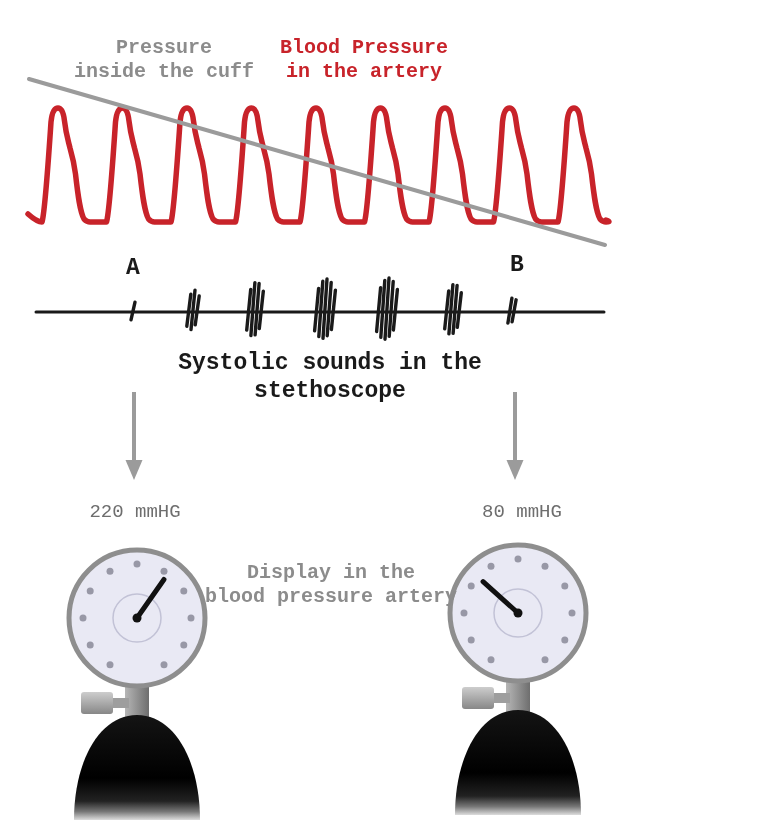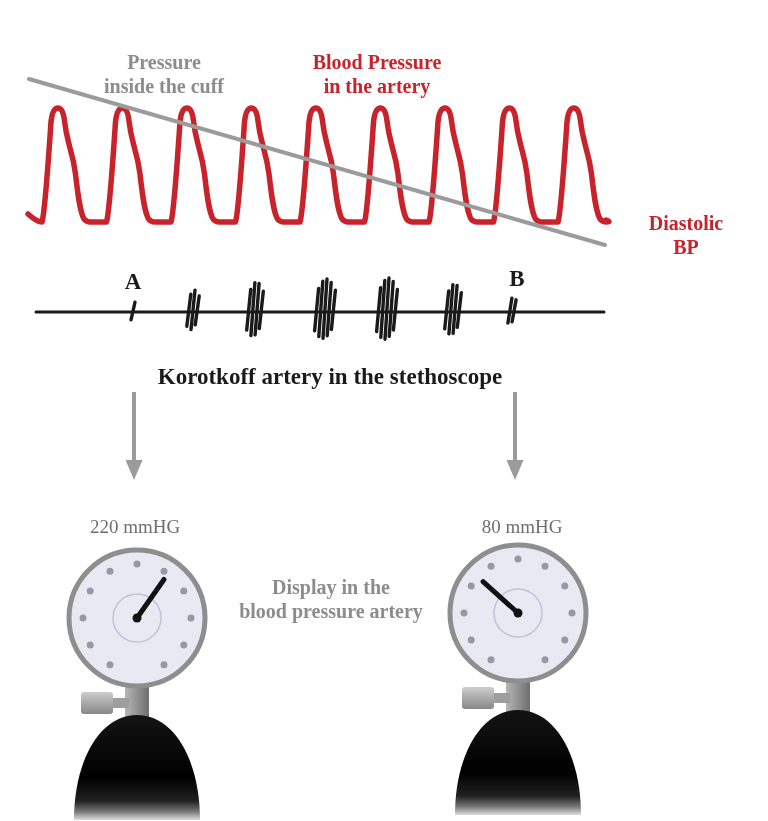--- a/index.html
+++ b/index.html
@@ -10,22 +10,21 @@
     overflow:hidden;
     font-family:"Liberation Sans", sans-serif;
   }
   .stage svg{position:absolute;left:0;top:0;}
   .t{
     position:absolute;
     transform:translateX(-50%);
     text-align:center;
     white-space:pre-line;
     line-height:1.22;
-    font-family:Liberation Serif, serif;
-    margin-top:14px;
+    font-family:Liberation Mono, monospace;
   }
   .b{font-weight:700;}
   .red{color:var(--red,#c8232a);}
   .gray{color:var(--gray-text,#8c8c8c);}
   .dark{color:var(--black,#1a1a1a);}
   .val{color:var(--value-text,#6e6e6e);}
   .fs20{font-size:20px;}
   .fs16{font-size:16px;}
   .fs23{font-size:23px;}
   .fs19{font-size:19px;}
@@ -113,30 +112,29 @@
         <circle cx="127.0" cy="134.8" r="3.5" fill="#9898a6"></circle>
         <circle cx="100" cy="88" r="24" fill="none" stroke="#c2c2d6" stroke-width="1.5"></circle>
         <line x1="100" y1="88" x2="100" y2="41" stroke="#111111" stroke-width="5" stroke-linecap="round" transform="rotate(-48 100 88)"></line>
         <circle cx="100" cy="88" r="4.5" fill="#111111"></circle>
       </g>
     </svg>
 
   <div class="t b gray fs20" style="left:164px;top:36px;">Pressure
 inside the cuff</div>
 
-  <div class="t b red fs20" style="left:377px;top:36px;">Blood Pressure
+  <div class="t b red fs20" style="left:364px;top:36px;">Blood Pressure
 in the artery</div>
 
 
-  <div class="t b red fs20" style="left:686px;top:197px;">Diastolic BP</div>
 
   <div class="t b dark fs23" style="left:133px;top:254px;">A</div>
   <div class="t b dark fs23" style="left:517px;top:251px;">B</div>
 
-  <div class="t b dark fs23" style="left:330px;top:349px;">Korotkoff artery in the stethoscope</div>
+  <div class="t b dark fs23" style="left:330px;top:349px;">Systolic sounds in the stethoscope</div>
 
   <div class="t val fs19" style="left:135px;top:501px;">220 mmHG</div>
   <div class="t val fs19" style="left:522px;top:501px;">80 mmHG</div>
 
   <div class="t b gray fs20" style="left:331px;top:561px;">Display in the
 blood pressure artery</div>
 
 </div>
 
 </body></html>

